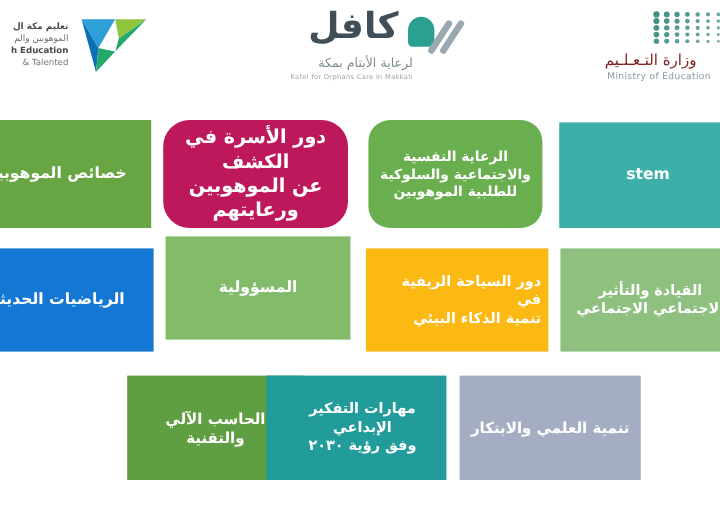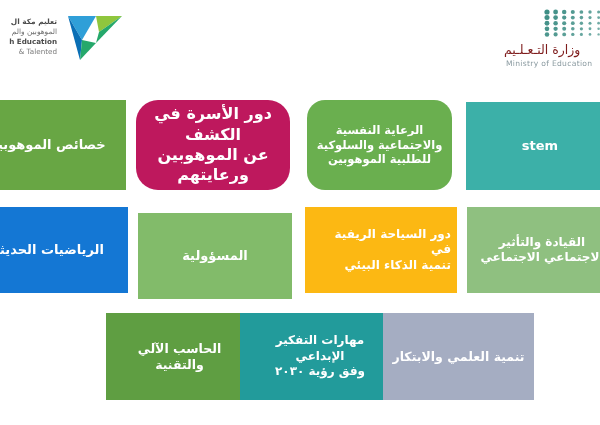--- a/index.html
+++ b/index.html
@@ -202,20 +202,34 @@
       <svg width="58" height="54" viewBox="0 0 58 54">
         <polygon points="2,6 30,6 16,30" fill="#2f9fd8"></polygon>
         <polygon points="30,6 56,6 33,22" fill="#8fc63d"></polygon>
         <polygon points="33,22 56,6 30,33" fill="#25a86b"></polygon>
         <polygon points="2,6 16,30 14,50" fill="#0a6fb5"></polygon>
         <polygon points="14,50 16,30 30,33" fill="#25a86b"></polygon>
       </svg>
     </div>
   </div>
 
+  <div class="logo-center">
+    <div class="kafel-row">
+      <div class="kafel-word">كافل</div>
+      <div class="kafel-mark">
+        <svg width="56" height="40" viewBox="0 0 56 40">
+          <path d="M6 16 A11 11 0 0 1 28 16 L28 30 L10 30 A4 4 0 0 1 6 26 Z" fill="#2aa090"></path>
+          <rect x="30" y="6" width="5.5" height="32" rx="2.6" fill="#9aa8b2" transform="rotate(33 33 22)"></rect>
+          <rect x="40" y="6" width="5.5" height="32" rx="2.6" fill="#9aa8b2" transform="rotate(33 43 22)"></rect>
+        </svg>
+      </div>
+    </div>
+    <div class="kafel-sub1">لرعاية الأيتام بمكة</div>
+    <div class="kafel-sub2">Kafel for Orphans Care in Makkah</div>
+  </div>
 
   <div class="logo-right">
     <div class="moe-dots">
       <svg width="72" height="30" viewBox="0 0 72 30" id="moe-dots-svg">
           <circle cx="5" cy="4" r="2.60" fill="#3e8e85" opacity="1.00"></circle>
           <circle cx="13.6" cy="4" r="2.42" fill="#3e8e85" opacity="0.96"></circle>
           <circle cx="22.2" cy="4" r="2.24" fill="#3e8e85" opacity="0.93"></circle>
           <circle cx="30.799999999999997" cy="4" r="2.05" fill="#3e8e85" opacity="0.89"></circle>
           <circle cx="39.4" cy="4" r="1.87" fill="#3e8e85" opacity="0.85"></circle>
           <circle cx="48" cy="4" r="1.69" fill="#3e8e85" opacity="0.81"></circle>
@@ -273,34 +287,34 @@
       <span class="tile-label">الرعاية النفسية
 والاجتماعية والسلوكية
 للطلبية الموهوبين</span>
     </div>
     <div class="tile tile-ltr" style="left: 466px; top: 102px; width: 148px; height: 88px; background: rgb(60, 176, 168); font-size: 13px;">
       <span class="tile-label">stem</span>
     </div>
     <div class="tile" style="left: -32px; top: 207px; width: 160px; height: 86px; background: rgb(20, 119, 212); font-size: 13px;">
       <span class="tile-label">الرياضيات الحديثة</span>
     </div>
-    <div class="tile" style="left: 138px; top: 213px; width: 154px; height: 86px; background: rgb(130, 187, 106); font-size: 13px;">
+    <div class="tile" style="left: 138px; top: 197px; width: 154px; height: 86px; background: rgb(130, 187, 106); font-size: 13px;">
       <span class="tile-label">المسؤولية</span>
     </div>
     <div class="tile" style="left: 305px; top: 207px; width: 152px; height: 86px; background: rgb(252, 184, 19); font-size: 12px; text-align: right;">
       <span class="tile-label">دور السياحة الريفية في
 تنمية الذكاء  البيئي</span>
     </div>
     <div class="tile" style="left: 467px; top: 207px; width: 150px; height: 86px; background: rgb(143, 192, 128); font-size: 12px;">
       <span class="tile-label">القيادة والتأثير
 الاجتماعي الاجتماعي</span>
     </div>
     <div class="tile" style="left: 58px; top: 313px; width: 147px; height: 87px; background: rgb(95, 158, 66); font-size: 12.5px; margin-left: 48px;">
       <span class="tile-label">الحاسب الآلي والتقنية</span>
     </div>
-    <div class="tile" style="left: 240px; top: 313px; width: 150px; height: 87px; background: rgb(34, 155, 155); font-size: 12px; padding-left: 16px;">
+    <div class="tile" style="left: 222px; top: 313px; width: 150px; height: 87px; background: rgb(34, 155, 155); font-size: 12px; padding-left: 16px;">
       <span class="tile-label">مهارات التفكير الإبداعي
 وفق رؤية ٢٠٣٠</span>
     </div>
     <div class="tile" style="left: 383px; top: 313px; width: 151px; height: 87px; background: rgb(165, 173, 194); font-size: 12.5px;">
       <span class="tile-label">تنمية العلمي والابتكار</span>
     </div>
   </div>
 
 </body></html>

